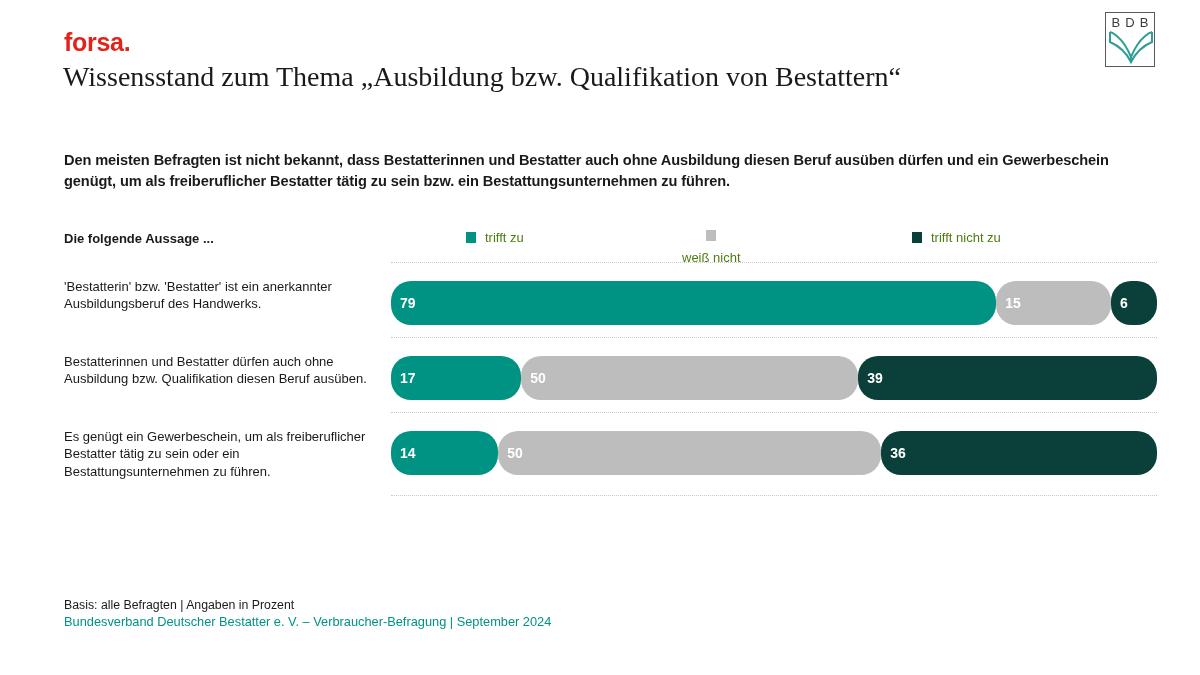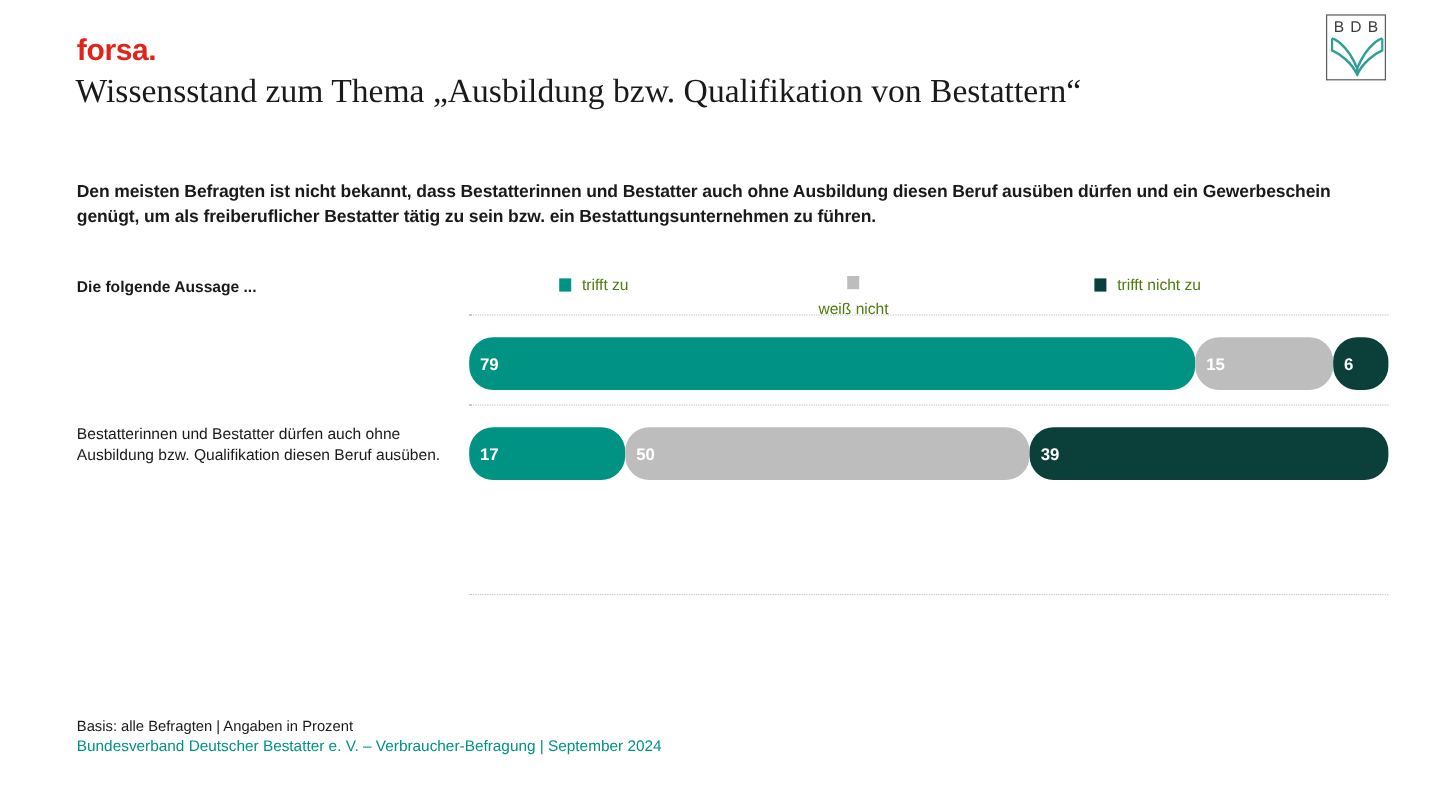--- a/index.html
+++ b/index.html
@@ -244,20 +244,21 @@
   <div class="legend-item i2">
     <span class="legend-swatch" style="background:#0a4039"></span>
     <span>trifft nicht zu</span>
   </div>
 </div>
 
 <div class="chart">
 
   <div class="row" style="top:0px">
     <div class="gridline"></div>
+    <div class="row-label">'Bestatterin' bzw. 'Bestatter' ist ein anerkannter Ausbildungsberuf des Handwerks.</div>
     <div class="bar-track">
       <div class="seg" style="background:#009384; width:79%">
         <span class="seg-value">79</span>
       </div>
       <div class="seg" style="background:#bdbdbd; width:15%">
         <span class="seg-value">15</span>
       </div>
       <div class="seg" style="background:#0a4039; width:6%">
         <span class="seg-value">6</span>
       </div>
@@ -273,20 +274,35 @@
       </div>
       <div class="seg" style="background:#bdbdbd; width:44%">
         <span class="seg-value">50</span>
       </div>
       <div class="seg" style="background:#0a4039; width:39%">
         <span class="seg-value">39</span>
       </div>
     </div>
   </div>
 
+  <div class="row" style="top:150px">
+    <div class="gridline"></div>
+    <div class="row-label">Es genügt ein Gewerbeschein, um als freiberuflicher Bestatter tätig zu sein oder ein Bestattungsunternehmen zu führen.</div>
+    <div class="bar-track">
+      <div class="seg" style="background:#009384; width:14%">
+        <span class="seg-value">14</span>
+      </div>
+      <div class="seg" style="background:#bdbdbd; width:50%">
+        <span class="seg-value">50</span>
+      </div>
+      <div class="seg" style="background:#0a4039; width:36%">
+        <span class="seg-value">36</span>
+      </div>
+    </div>
+  </div>
 
   <div class="bottom-gridline"></div>
 </div>
 
 <div class="footer">
   <span class="footer-row">Basis: alle Befragten | Angaben in Prozent</span>
   <span class="footer-source">Bundesverband Deutscher Bestatter e. V. – Verbraucher-Befragung | September 2024</span>
 </div>
 
 </body></html>

